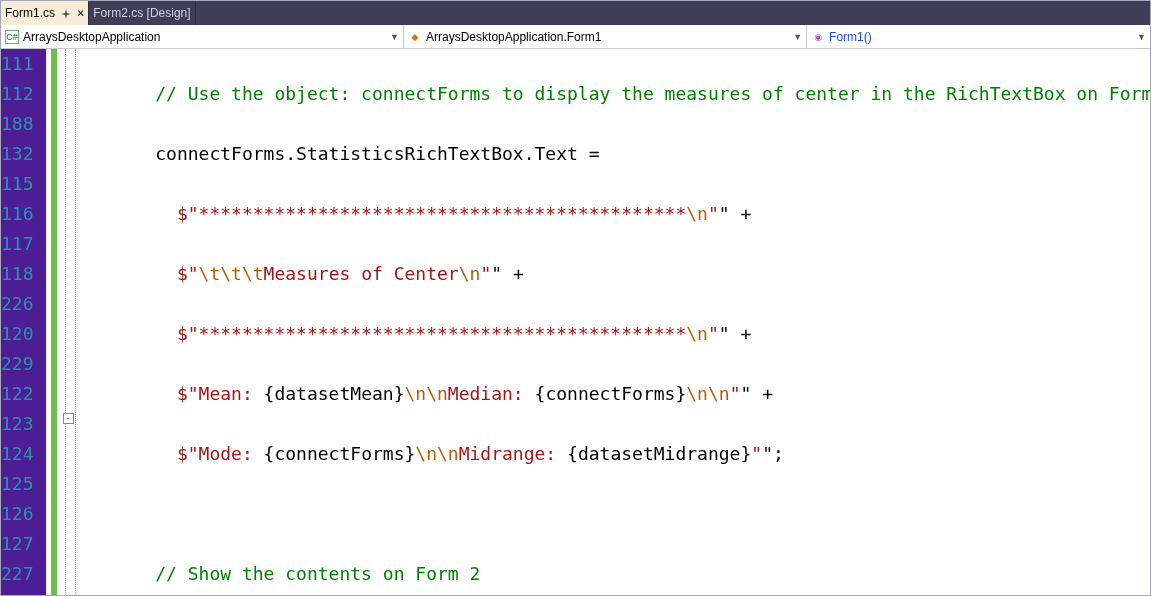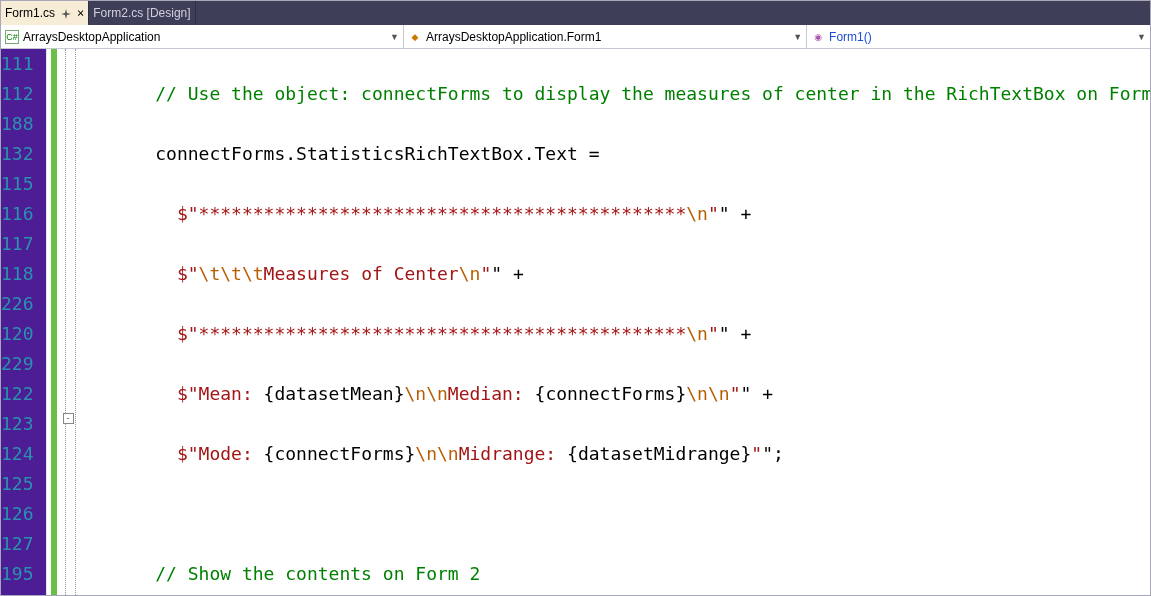--- a/index.html
+++ b/index.html
@@ -77,21 +77,21 @@
       <div>118</div>
       <div>226</div>
       <div>120</div>
       <div>229</div>
       <div>122</div>
       <div>123</div>
       <div>124</div>
       <div>125</div>
       <div>126</div>
       <div>127</div>
-      <div>195</div>
+      <div>227</div>
   </div>
   <div class="bars">
     <div class="bar gap"></div>
       <div class="bar green"></div>
       <div class="bar gap"></div>
   </div>
   <div class="outline-col">
     <div class="vline" style="left:4px"></div>
     <div class="vline" style="left:14px"></div>
     <div class="fold" style="top:364px">-</div>

